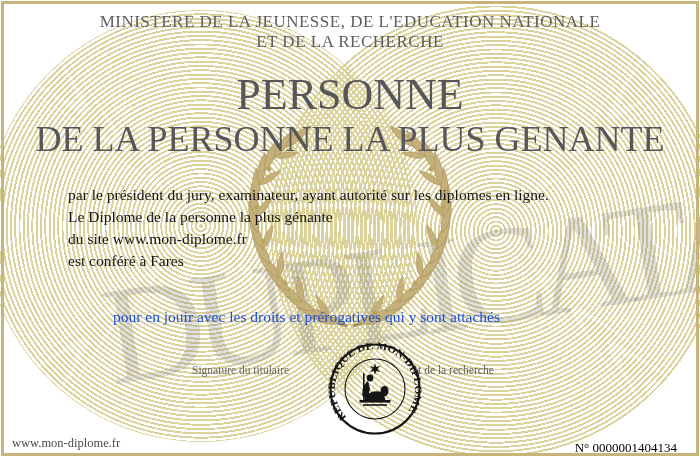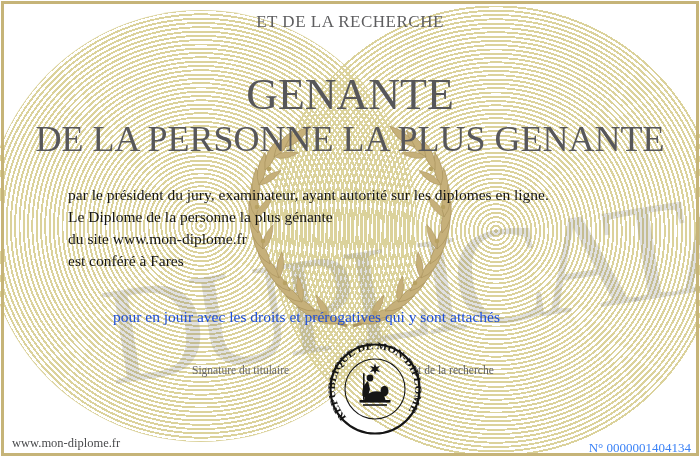--- a/index.html
+++ b/index.html
@@ -23,21 +23,21 @@
   
   .layer{position:absolute;z-index:10;}
   .hdr{left:0;right:0;top:12px;text-align:center;font-size:17px;letter-spacing:.5px;color:#5d5d5f;line-height:20px;}
   .title1{left:0;right:0;top:72px;text-align:center;font-size:44px;color:#57575a;line-height:46px;white-space:nowrap;}
   .title2{left:0;right:0;top:118px;text-align:center;font-size:36px;color:#57575a;line-height:42px;white-space:nowrap;font-family:Liberation Serif, serif;}
   .bodytxt{left:68px;top:184px;font-size:15.5px;line-height:22px;color:#141414;}
   .closing{left:113px;top:308px;font-size:15.5px;color:#1d4ed8;}
   .sig{left:160px;top:364px;font-size:11.5px;color:#68686a;margin-left:32px;}
   .ministry{left:413px;top:360px;font-size:11.5px;color:#5a5b5e;line-height:20px;}
   .foot-site{left:12px;top:436px;font-size:12.5px;color:#4a4b4d;}
-  .foot-serial{right:9px;top:440px;font-size:13px;color:#3b82f6;}
+  .foot-serial{right:23px;top:440px;font-size:13px;color:#000000;}
   .wreath{position:absolute;left:225px;top:122px;z-index:5;}
   .seal{position:absolute;left:328px;top:342px;z-index:12;}
 </style>
 </head>
 <body>
 
 <div class="page">
 
   <div class="rings left"></div>
   <div class="rings right"></div>
@@ -75,24 +75,25 @@
       <circle cx="100" cy="191" r="2.3" fill="#b7a163"></circle>
       <circle cx="60" cy="161" r="2.3" fill="#b7a163"></circle>
       <circle cx="38" cy="119" r="2.3" fill="#b7a163"></circle>
       <circle cx="32" cy="85" r="2.3" fill="#b7a163"></circle>
       <circle cx="44" cy="47" r="2.3" fill="#b7a163"></circle>
     </g>
     <use href="#branch" transform="translate(250 0) scale(-1 1)"></use>
   </svg>
 
   <div class="layer hdr">
+    <div>MINISTERE DE LA JEUNESSE, DE L'EDUCATION NATIONALE</div>
     <div>ET DE LA RECHERCHE</div>
   </div>
 
-  <div class="layer title1">GENANTE</div>
+  <div class="layer title1">PERSONNE</div>
   <div class="layer title2">DE LA PERSONNE LA PLUS GENANTE</div>
 
   <div class="layer bodytxt">
     <div>par le président du jury, examinateur, ayant autorité sur les diplomes en ligne.</div>
     <div>Le Diplome de la personne la plus génante</div>
     <div>du site www.mon-diplome.fr</div>
     <div>est conféré à Fares</div>
   </div>
   <div class="layer closing">pour en jouir avec les droits et prérogatives qui y sont attachés</div>
 

